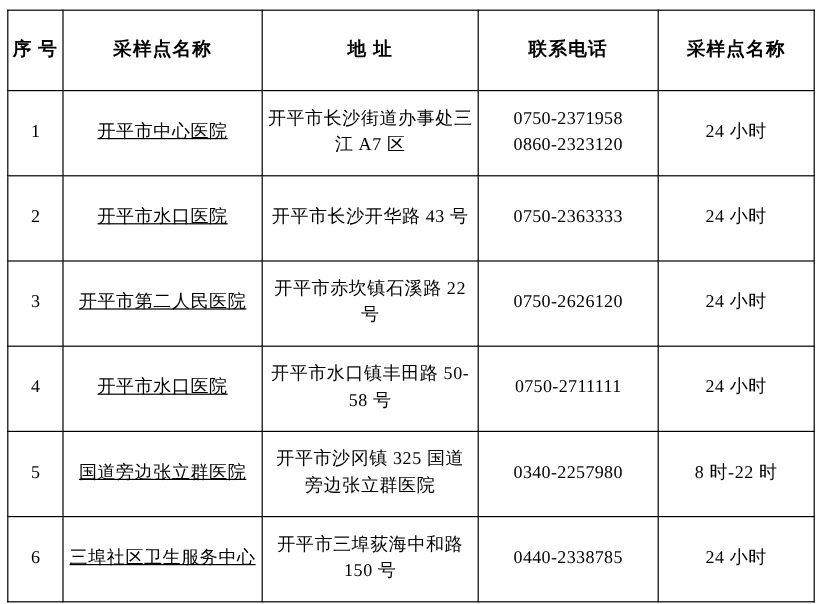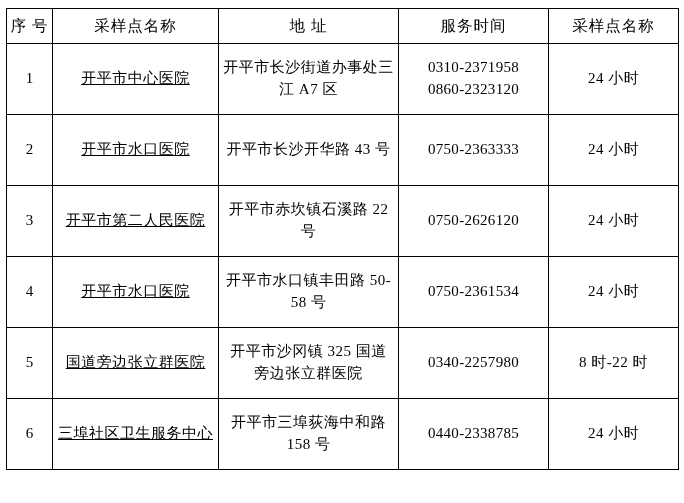--- a/index.html
+++ b/index.html
@@ -31,25 +31,25 @@
     border: 1px solid #000000;
     text-align: center;
     vertical-align: middle;
     font-size: 15px;
     line-height: 1.45;
     padding: 6px 4px;
     font-weight: normal;
     font-family: "Liberation Serif", "DejaVu Serif", serif;
   }
   table.sample-table thead th {
-    font-weight: normal;
+    font-weight: bold;
     font-size: 15.5px;
     letter-spacing: 1px;
     height: 34px;
-    padding: 0 2px;
+    padding: 16px 2px;
   }
   .col-idx { width: 46px; }
   .col-name { width: 166px; }
   .col-addr { width: 180px; }
   .col-tel { width: 150px; }
   .col-time { width: 130px; }
 
   td.cell-idx { font-size: 15px; letter-spacing: 0; }
   td.cell-name { letter-spacing: 0.5px; text-decoration: underline; }
   td.cell-addr { letter-spacing: 0.5px; }
@@ -69,31 +69,31 @@
       <col class="col-name">
       <col class="col-addr">
       <col class="col-tel">
       <col class="col-time">
     </colgroup>
     <thead>
       <tr>
         <th>序 号</th>
         <th>采样点名称</th>
         <th>地 址</th>
-        <th>服务时间</th>
+        <th>联系电话</th>
         <th>采样点名称</th>
       </tr>
     </thead>
     <tbody>
       <tr class="row-body">
         <td class="cell-idx">1</td>
         <td class="cell-name">开平市中心医院</td>
         <td class="cell-addr">开平市长沙街道办事处三江 A7 区</td>
         <td class="cell-tel">
-          <span class="tel-line">0310-2371958</span>
+          <span class="tel-line">0750-2371958</span>
           <span class="tel-line">0860-2323120</span>
         </td>
         <td class="cell-time">24 小时</td>
       </tr>
       <tr class="row-body">
         <td class="cell-idx">2</td>
         <td class="cell-name">开平市水口医院</td>
         <td class="cell-addr">开平市长沙开华路 43 号</td>
         <td class="cell-tel">
           <span class="tel-line">0750-2363333</span>
@@ -107,37 +107,37 @@
         <td class="cell-tel">
           <span class="tel-line">0750-2626120</span>
         </td>
         <td class="cell-time">24 小时</td>
       </tr>
       <tr class="row-body">
         <td class="cell-idx">4</td>
         <td class="cell-name">开平市水口医院</td>
         <td class="cell-addr">开平市水口镇丰田路 50-58 号</td>
         <td class="cell-tel">
-          <span class="tel-line">0750-2361534</span>
+          <span class="tel-line">0750-2711111</span>
         </td>
         <td class="cell-time">24 小时</td>
       </tr>
       <tr class="row-body">
         <td class="cell-idx">5</td>
         <td class="cell-name">国道旁边张立群医院</td>
         <td class="cell-addr">开平市沙冈镇 325 国道旁边张立群医院</td>
         <td class="cell-tel">
           <span class="tel-line">0340-2257980</span>
         </td>
         <td class="cell-time">8 时-22 时</td>
       </tr>
       <tr class="row-body">
         <td class="cell-idx">6</td>
         <td class="cell-name">三埠社区卫生服务中心</td>
-        <td class="cell-addr">开平市三埠荻海中和路 158 号</td>
+        <td class="cell-addr">开平市三埠荻海中和路 150 号</td>
         <td class="cell-tel">
           <span class="tel-line">0440-2338785</span>
         </td>
         <td class="cell-time">24 小时</td>
       </tr>
     </tbody>
   </table>
 </div>
 
 </body></html>

